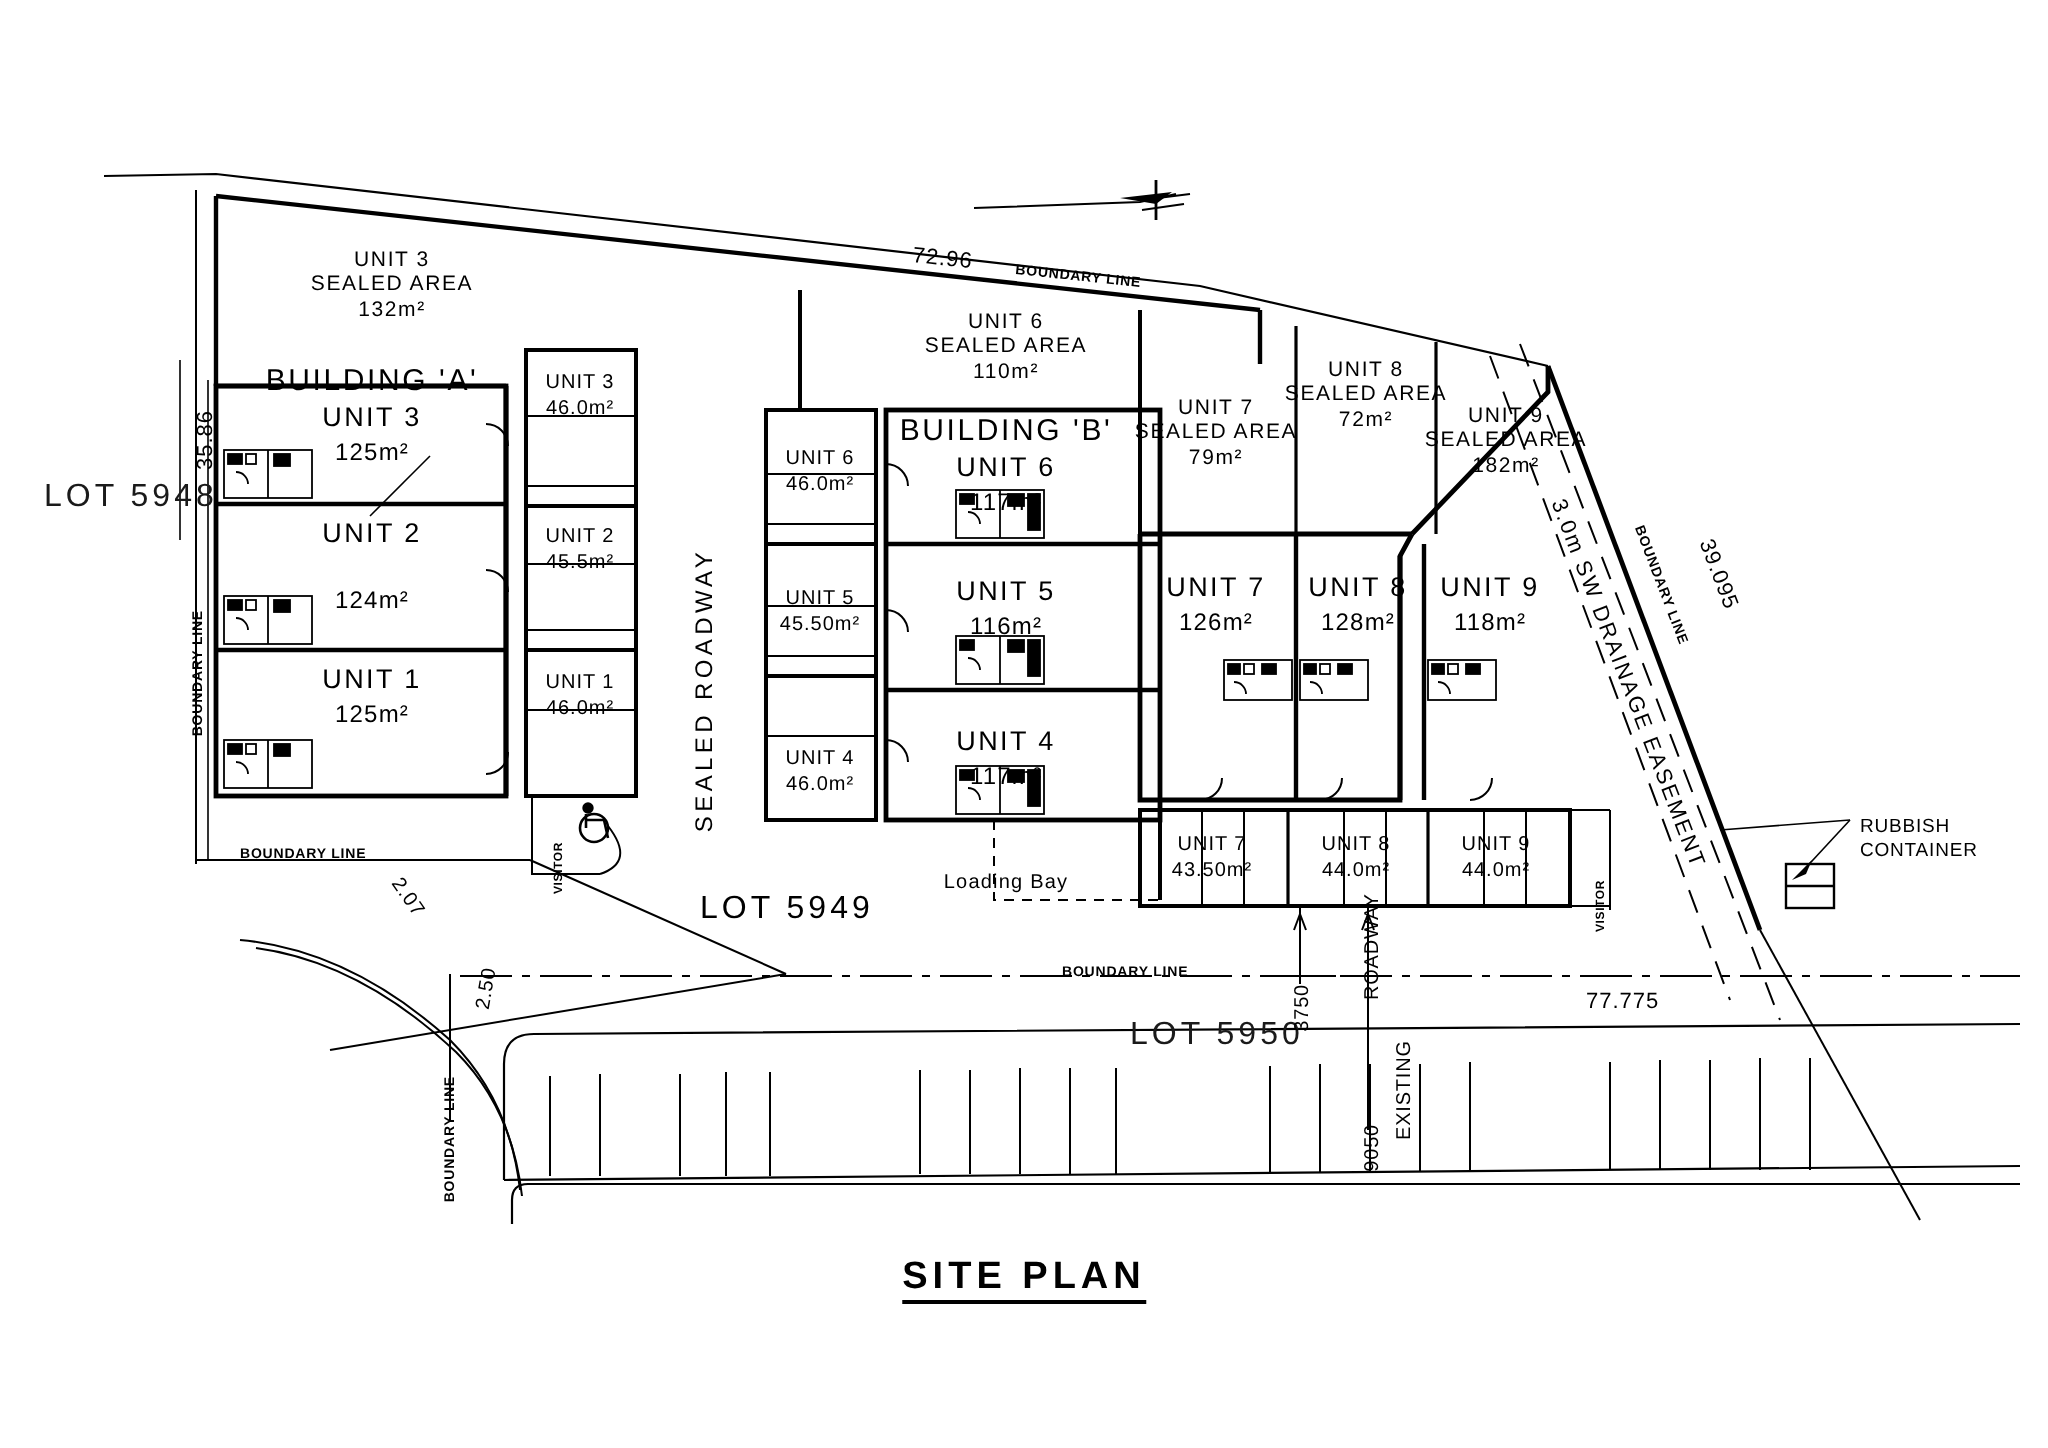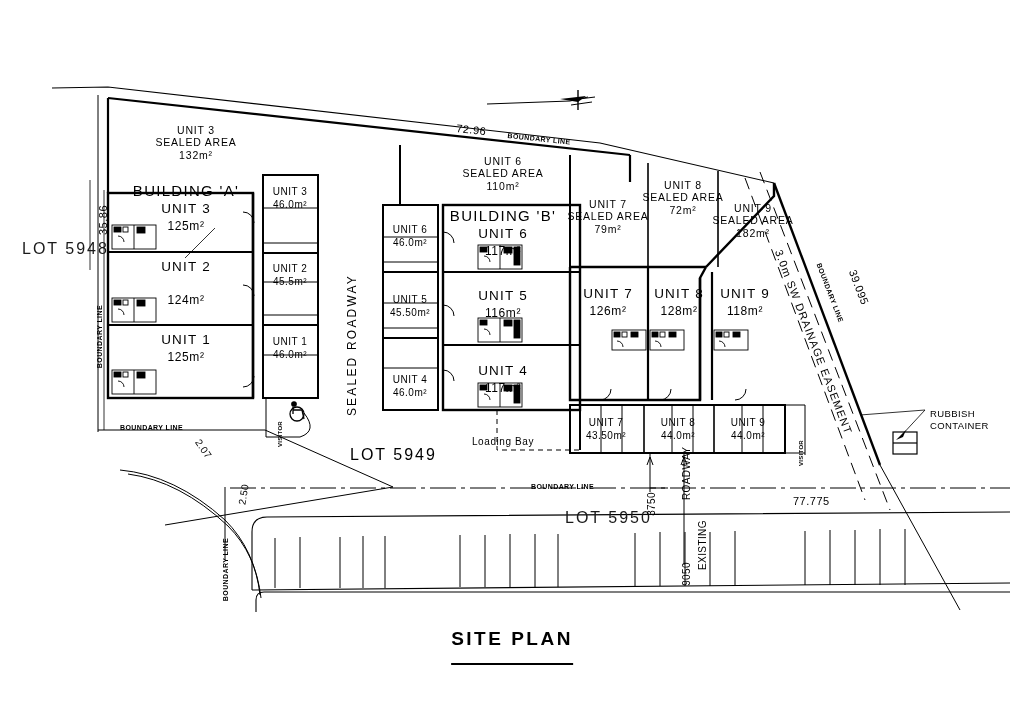--- a/index.html
+++ b/index.html
@@ -18,21 +18,21 @@
   .lot-b{font-size:16px;letter-spacing:2px;font-weight:normal;}
   .bline{font-size:7px;font-weight:bold;letter-spacing:0.4px;}
   .dim{font-size:11px;letter-spacing:0.5px;}
   .dim-s{font-size:10px;letter-spacing:0.4px;}
   .ease{font-size:11px;letter-spacing:1.1px;}
   .road{font-size:12px;letter-spacing:2.2px;}
   .vis{font-size:6px;font-weight:bold;letter-spacing:0.3px;}
   .rub{font-size:9.5px;letter-spacing:0.4px;line-height:1.25;}
   .bay{font-size:10px;letter-spacing:0.6px;}
   .title{font-size:19px;letter-spacing:2.5px;font-weight:bold;
-         border-bottom:2px solid #000;padding-bottom:13px;}
+         border-bottom:2px solid #000;padding-bottom:0;}
   .rot90{transform-origin:left top;}
 </style>
 </head>
 <body>
 
 <div id="plan">
 
 <svg width="1024" height="724">
   <g fill="none" stroke="#000">
 

